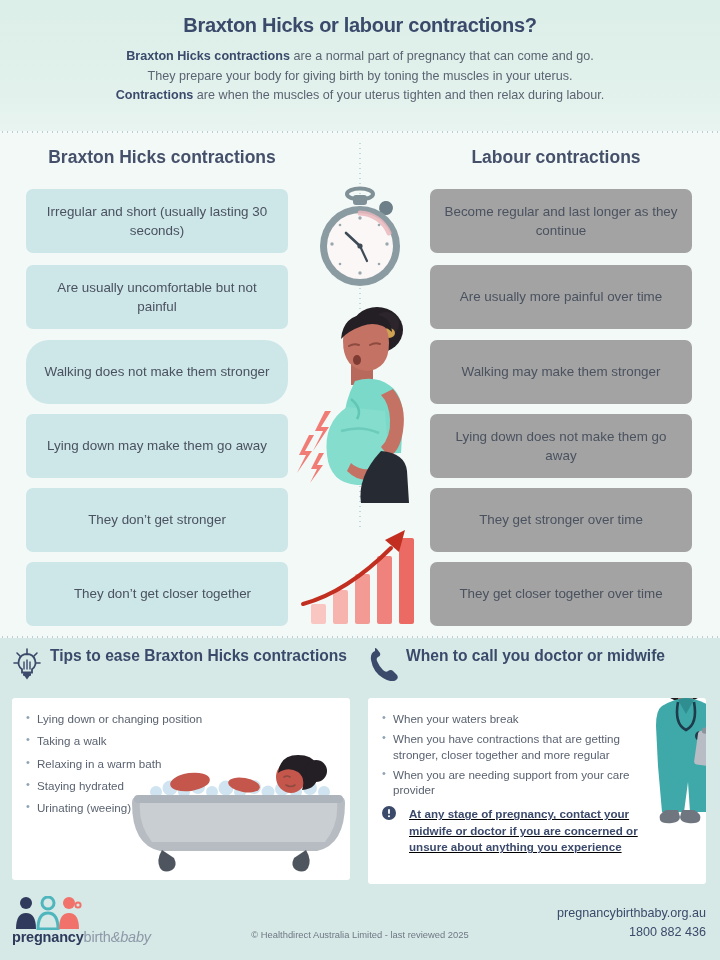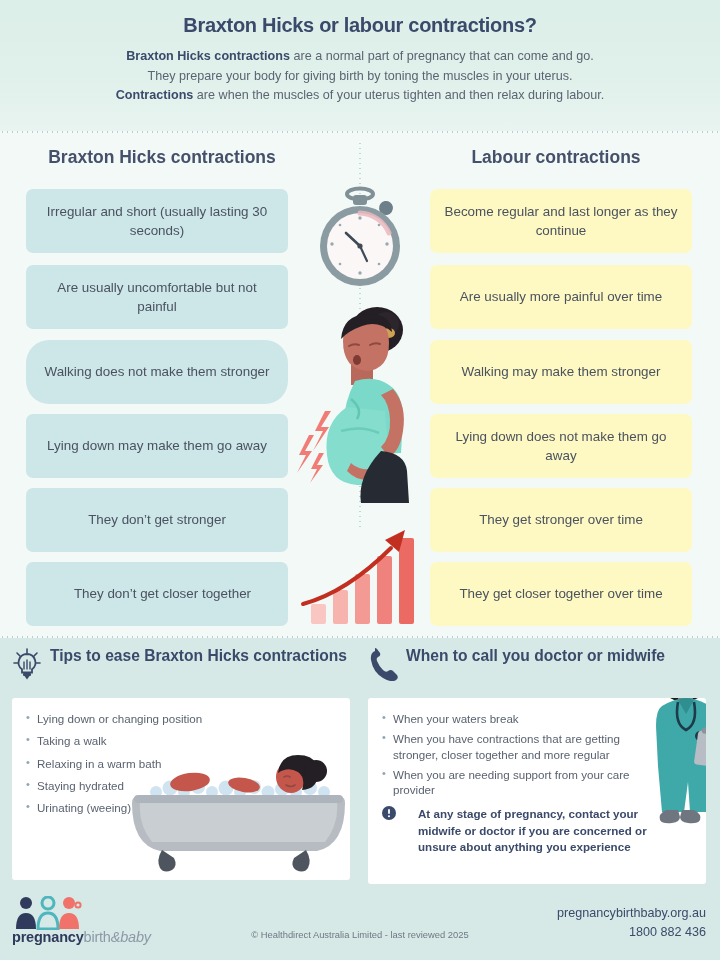--- a/index.html
+++ b/index.html
@@ -54,21 +54,21 @@
   .colhead.left  { left: 14px;  width: 296px; }
   .colhead.right { left: 408px; width: 296px; }
 
   .pill {
     position: absolute; border-radius: 7px;
     display: flex; align-items: center; justify-content: center;
     text-align: center; font-size: 13.4px; line-height: 1.42;
     color: #4a525f; padding: 6px 12px;
   }
   .pill.left  { left: 26px;  width: 262px; background: #cde6e8; }
-  .pill.right { left: 430px; width: 262px; background: #fef9c3; }
+  .pill.right { left: 430px; width: 262px; background: #a3a3a3; }
 
   
   .center-art { position: absolute; left: 285px; top: 133px; width: 150px; height: 503px; }
 
   
   .bottom {
     position: absolute; left: 0; top: 638px; width: 720px; height: 246px;
     background: #d6e9e6;
     display: flex;
   }
@@ -86,22 +86,22 @@
   .tips-list { list-style: none; position: relative; z-index: 2; }
   .tips-list li {
     font-size: 11.6px; color: #5a6270; line-height: 1.32;
     margin-bottom: 7px; padding-left: 11px; position: relative;
   }
   .tips-list li::before {
     content: "•"; position: absolute; left: 0; top: -1px; color: #8ea3b4; font-size: 11px;
   }
   .call-list li { margin-bottom: 5px; }
   .warn {
-    position: relative; z-index: 2; display: flex; gap: 22px;
-    margin-top: 9px; padding-right: 4px;
+    position: relative; z-index: 2; display: flex; gap: 13px;
+    margin-top: 9px; padding-right: 4px; text-decoration: underline;
   }
   .warn-txt { font-size: 11.6px; font-weight: 700; color: #3b4a6b; line-height: 1.42; }
 
   
   .footer {
     position: absolute; left: 0; top: 884px; width: 720px; height: 76px;
     background: #d6e9e6;
   }
   .logo-word { position: absolute; left: 12px; top: 929px; font-size: 14.5px; letter-spacing: -0.2px; }
   .logo-word .b1 { color: #2f3a5c; font-weight: 700; }

